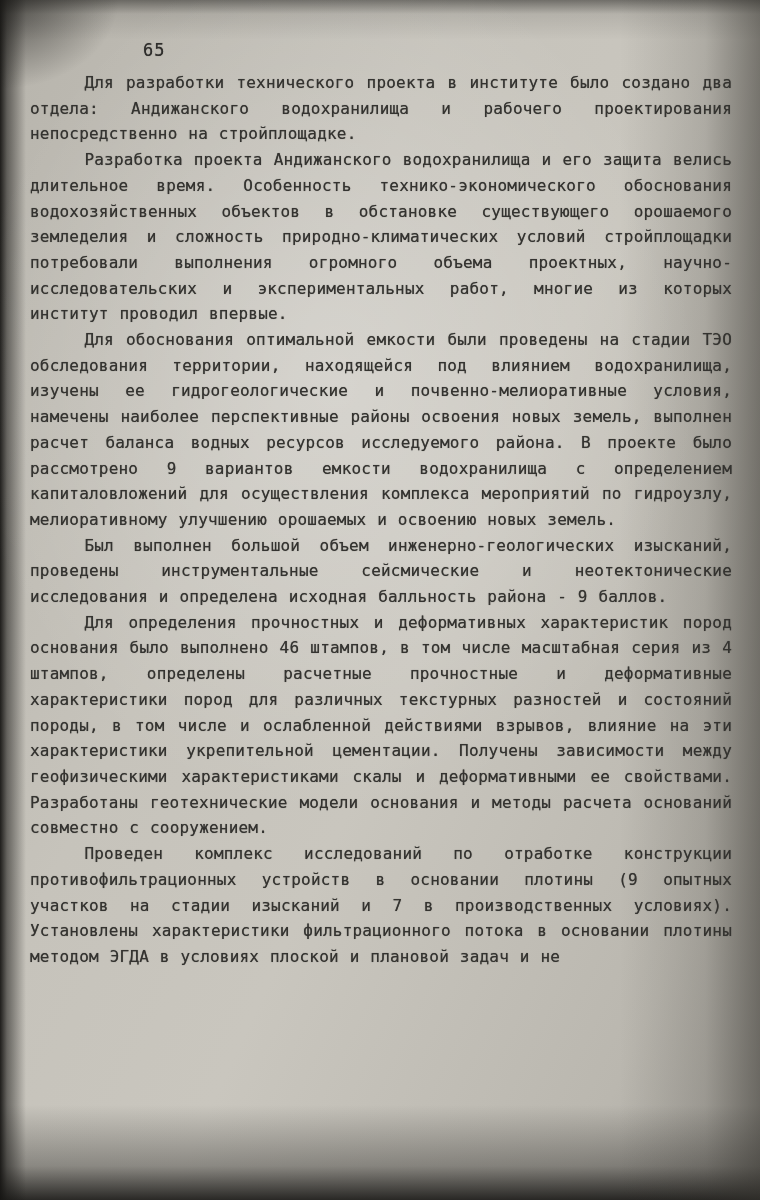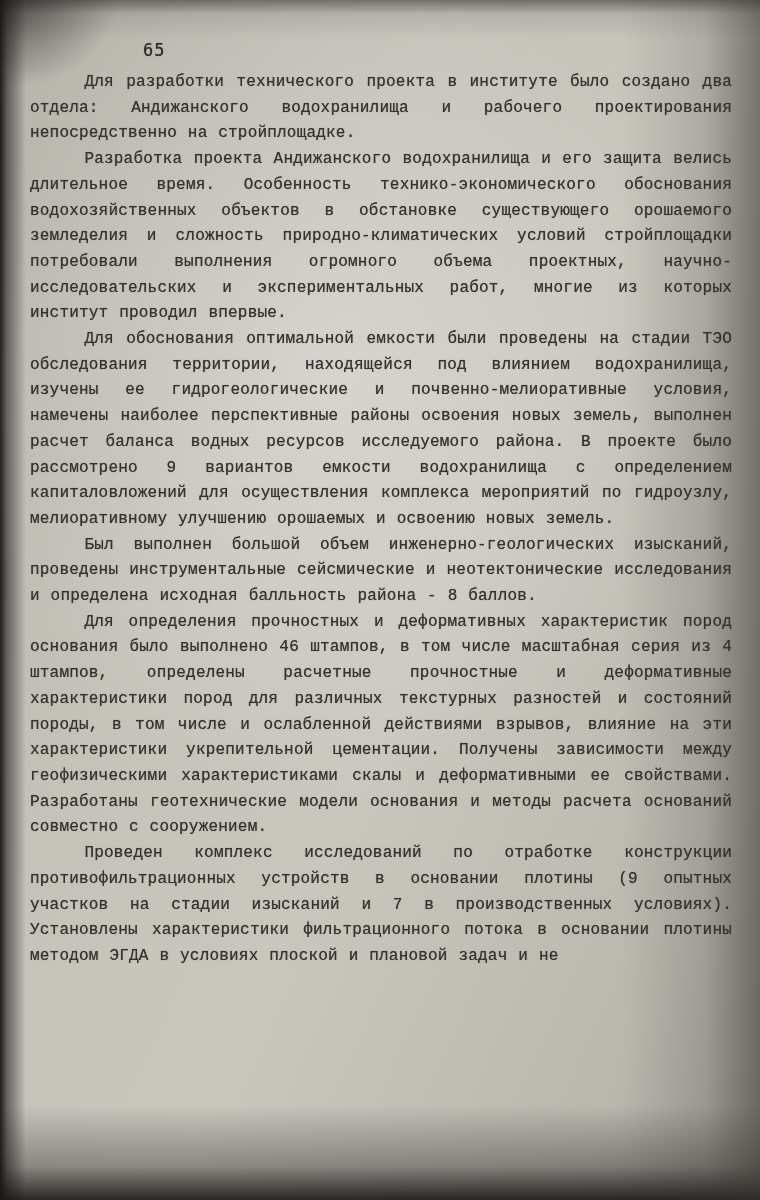--- a/index.html
+++ b/index.html
@@ -47,38 +47,37 @@
   .text-block {
     position: absolute;
     top: 70px;
     left: 30px;
     width: 702px;
     color: #343330;
     font-size: 16px;
     line-height: 25.7px;
     letter-spacing: 0.2px;
     text-shadow: 0 0 0.8px rgba(50,49,46,0.75);
-    font-family: Liberation Mono, monospace;
   }
   .text-block p {
     margin: 0;
     text-indent: 3.4em;
     text-align: justify;
     word-spacing: 1px;
   }
 </style>
 </head>
 <body>
 
 <div class="scan-page">
   <div class="corner-shadow"></div>
 
   <div class="page-number">65</div>
 
   <div class="text-block">
     <p>Для разработки технического проекта в институте было создано два отдела: Андижанского водохранилища и рабочего проектирования непосредственно на стройплощадке.</p>
     <p>Разработка проекта Андижанского водохранилища и его защита велись длительное время. Особенность технико-экономического обоснования водохозяйственных объектов в обстановке существующего орошаемого земледелия и сложность природно-климатических условий стройплощадки потребовали выполнения огромного объема проектных, научно-исследовательских и экспериментальных работ, многие из которых институт проводил впервые.</p>
     <p>Для обоснования оптимальной емкости были проведены на стадии ТЭО обследования территории, находящейся под влиянием водохранилища, изучены ее гидрогеологические и почвенно-мелиоративные условия, намечены наиболее перспективные районы освоения новых земель, выполнен расчет баланса водных ресурсов исследуемого района. В проекте было рассмотрено 9 вариантов емкости водохранилища с определением капиталовложений для осуществления комплекса мероприятий по гидроузлу, мелиоративному улучшению орошаемых и освоению новых земель.</p>
-    <p>Был выполнен большой объем инженерно-геологических изысканий, проведены инструментальные сейсмические и неотектонические исследования и определена исходная балльность района - 8 баллов.</p>
+    <p>Был выполнен большой объем инженерно-геологических изысканий, проведены инструментальные сейсмические и неотектонические исследования и определена исходная балльность района - 9 баллов.</p>
     <p>Для определения прочностных и деформативных характеристик пород основания было выполнено 46 штампов, в том числе масштабная серия из 4 штампов, определены расчетные прочностные и деформативные характеристики пород для различных текстурных разностей и состояний породы, в том числе и ослабленной действиями взрывов, влияние на эти характеристики укрепительной цементации. Получены зависимости между геофизическими характеристиками скалы и деформативными ее свойствами. Разработаны геотехнические модели основания и методы расчета оснований совместно с сооружением.</p>
     <p>Проведен комплекс исследований по отработке конструкции противофильтрационных устройств в основании плотины (9 опытных участков на стадии изысканий и 7 в производственных условиях). Установлены характеристики фильтрационного потока в основании плотины методом ЭГДА в условиях плоской и плановой задач и не</p>
   </div>
 </div>
 
 </body></html>

